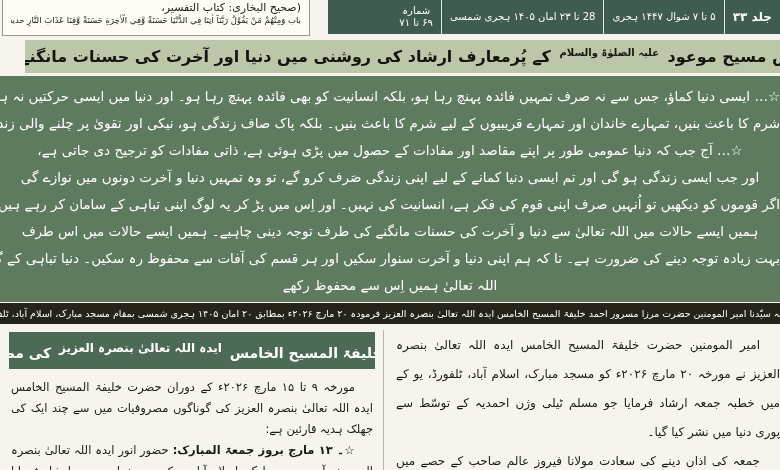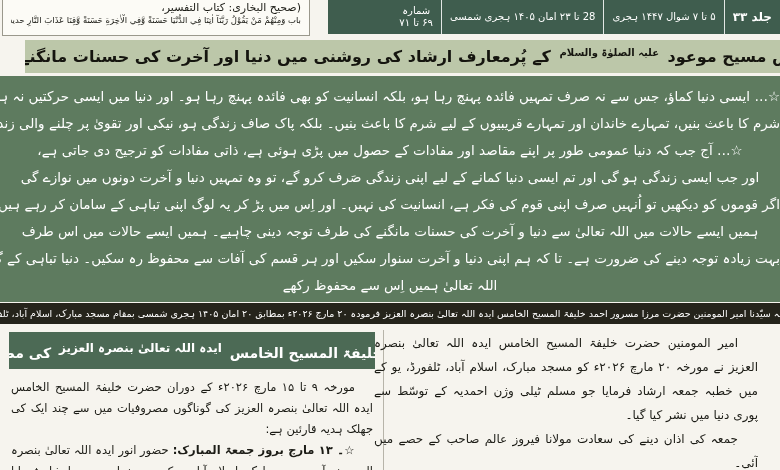--- a/index.html
+++ b/index.html
@@ -35,22 +35,22 @@
     color:#fff;padding-top:7px;text-align:center;}
   .quote .ql{font-size:13.5px;line-height:27px;white-space:nowrap;overflow:hidden;font-weight:500;}
 
   
   .attr{position:absolute;top:303px;left:0;right:0;height:21px;background:var(--attribution_bg);
     color:#fff;display:flex;align-items:center;justify-content:center;white-space:nowrap;overflow:hidden;}
   .attr .t{font-size:9.5px;}
 
   
   .col-divider{position:absolute;top:330px;bottom:0;left:383px;width:1px;background:#b7b4a9;}
-  .col-right{position:absolute;top:331px;right:22px;width:384px;bottom:0;overflow:hidden;
-    font-size:12px;line-height:24px;text-align:justify;}
+  .col-right{position:absolute;top:331px;right:0;width:384px;bottom:0;overflow:hidden;
+    font-size:12px;line-height:29px;text-align:justify;}
   .col-right p{text-indent:20px;margin:0;}
   .col-left{position:absolute;top:331px;left:5px;width:374px;bottom:0;overflow:hidden;}
   .col-left-heading{margin:1px 4px 6px;height:37px;background:var(--heading_bg);color:#fff;
     display:flex;align-items:center;justify-content:center;white-space:nowrap;overflow:hidden;}
   .col-left-heading .t{font-size:14px;font-weight:bold;}
   .col-left-heading .small{font-size:12px;vertical-align:super;margin:0 3px;}
   .col-left-body{font-size:11.5px;line-height:21px;text-align:justify;padding:2px 6px 0;}
   .col-left-body p{text-indent:18px;margin:0;}
   .lead{font-weight:bold;margin-top:44px;}
 </style>

